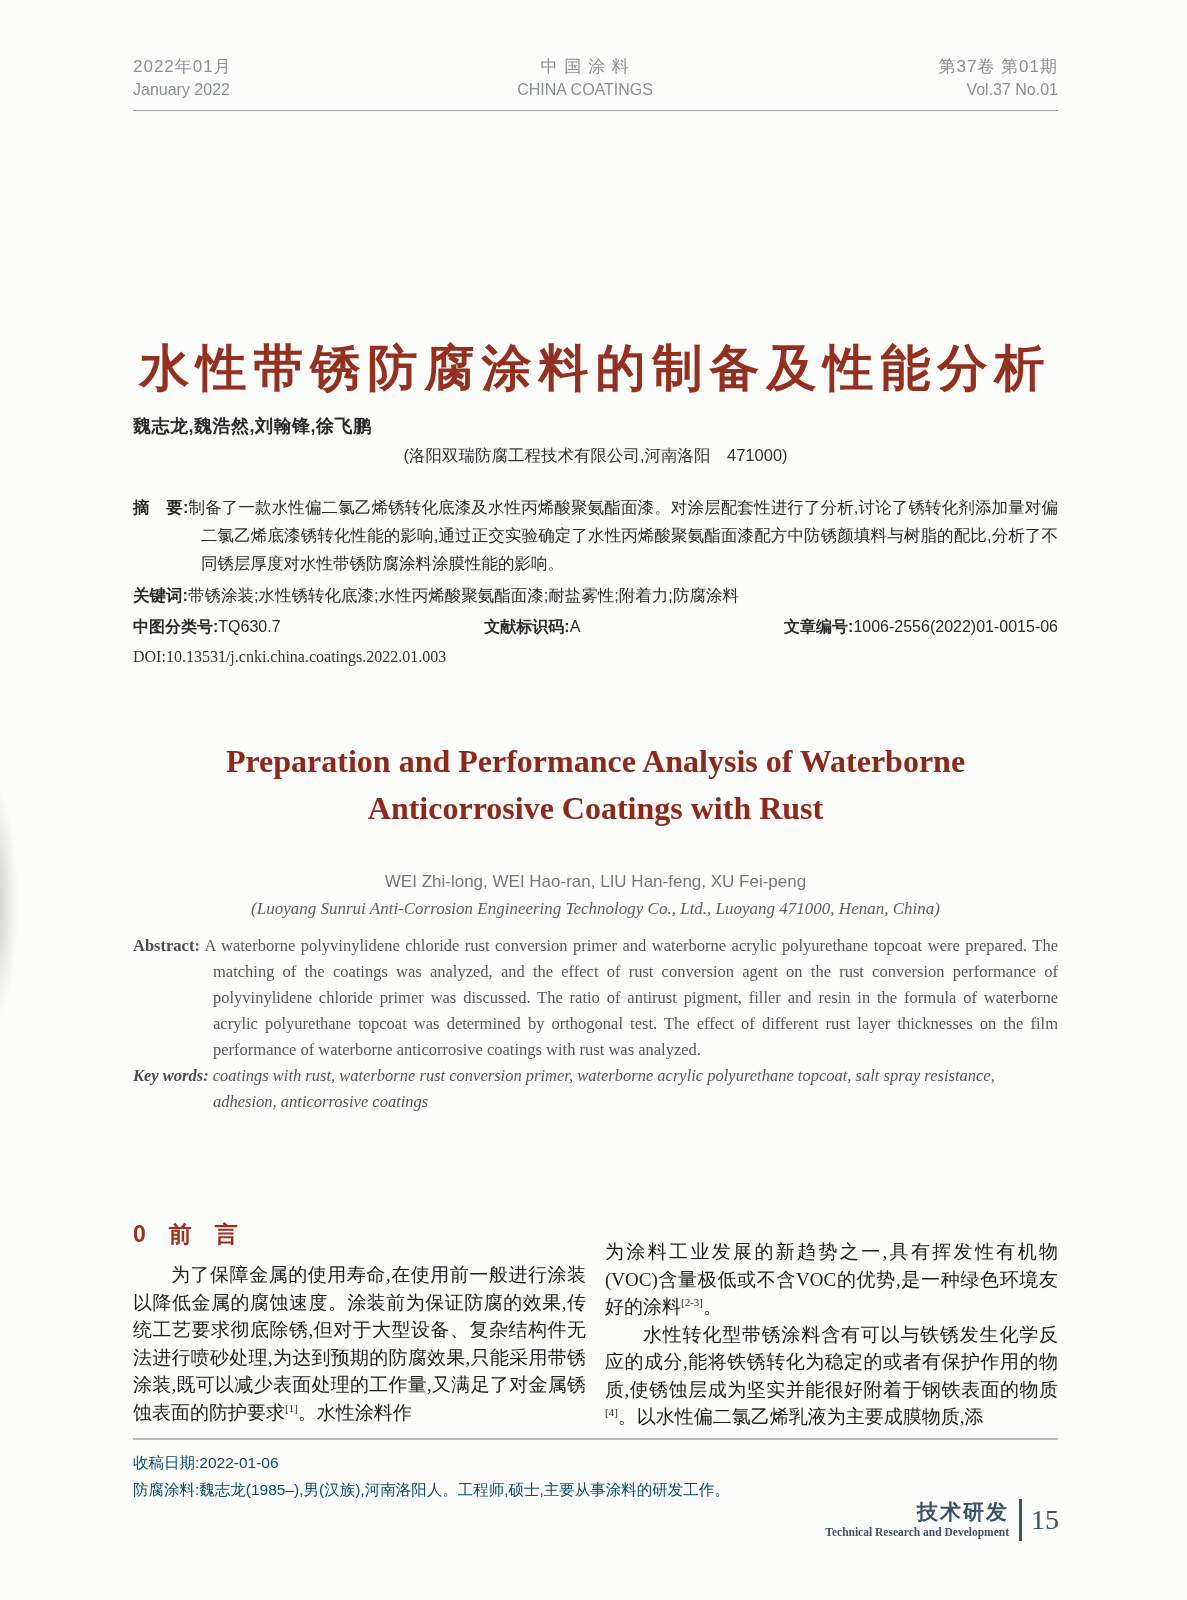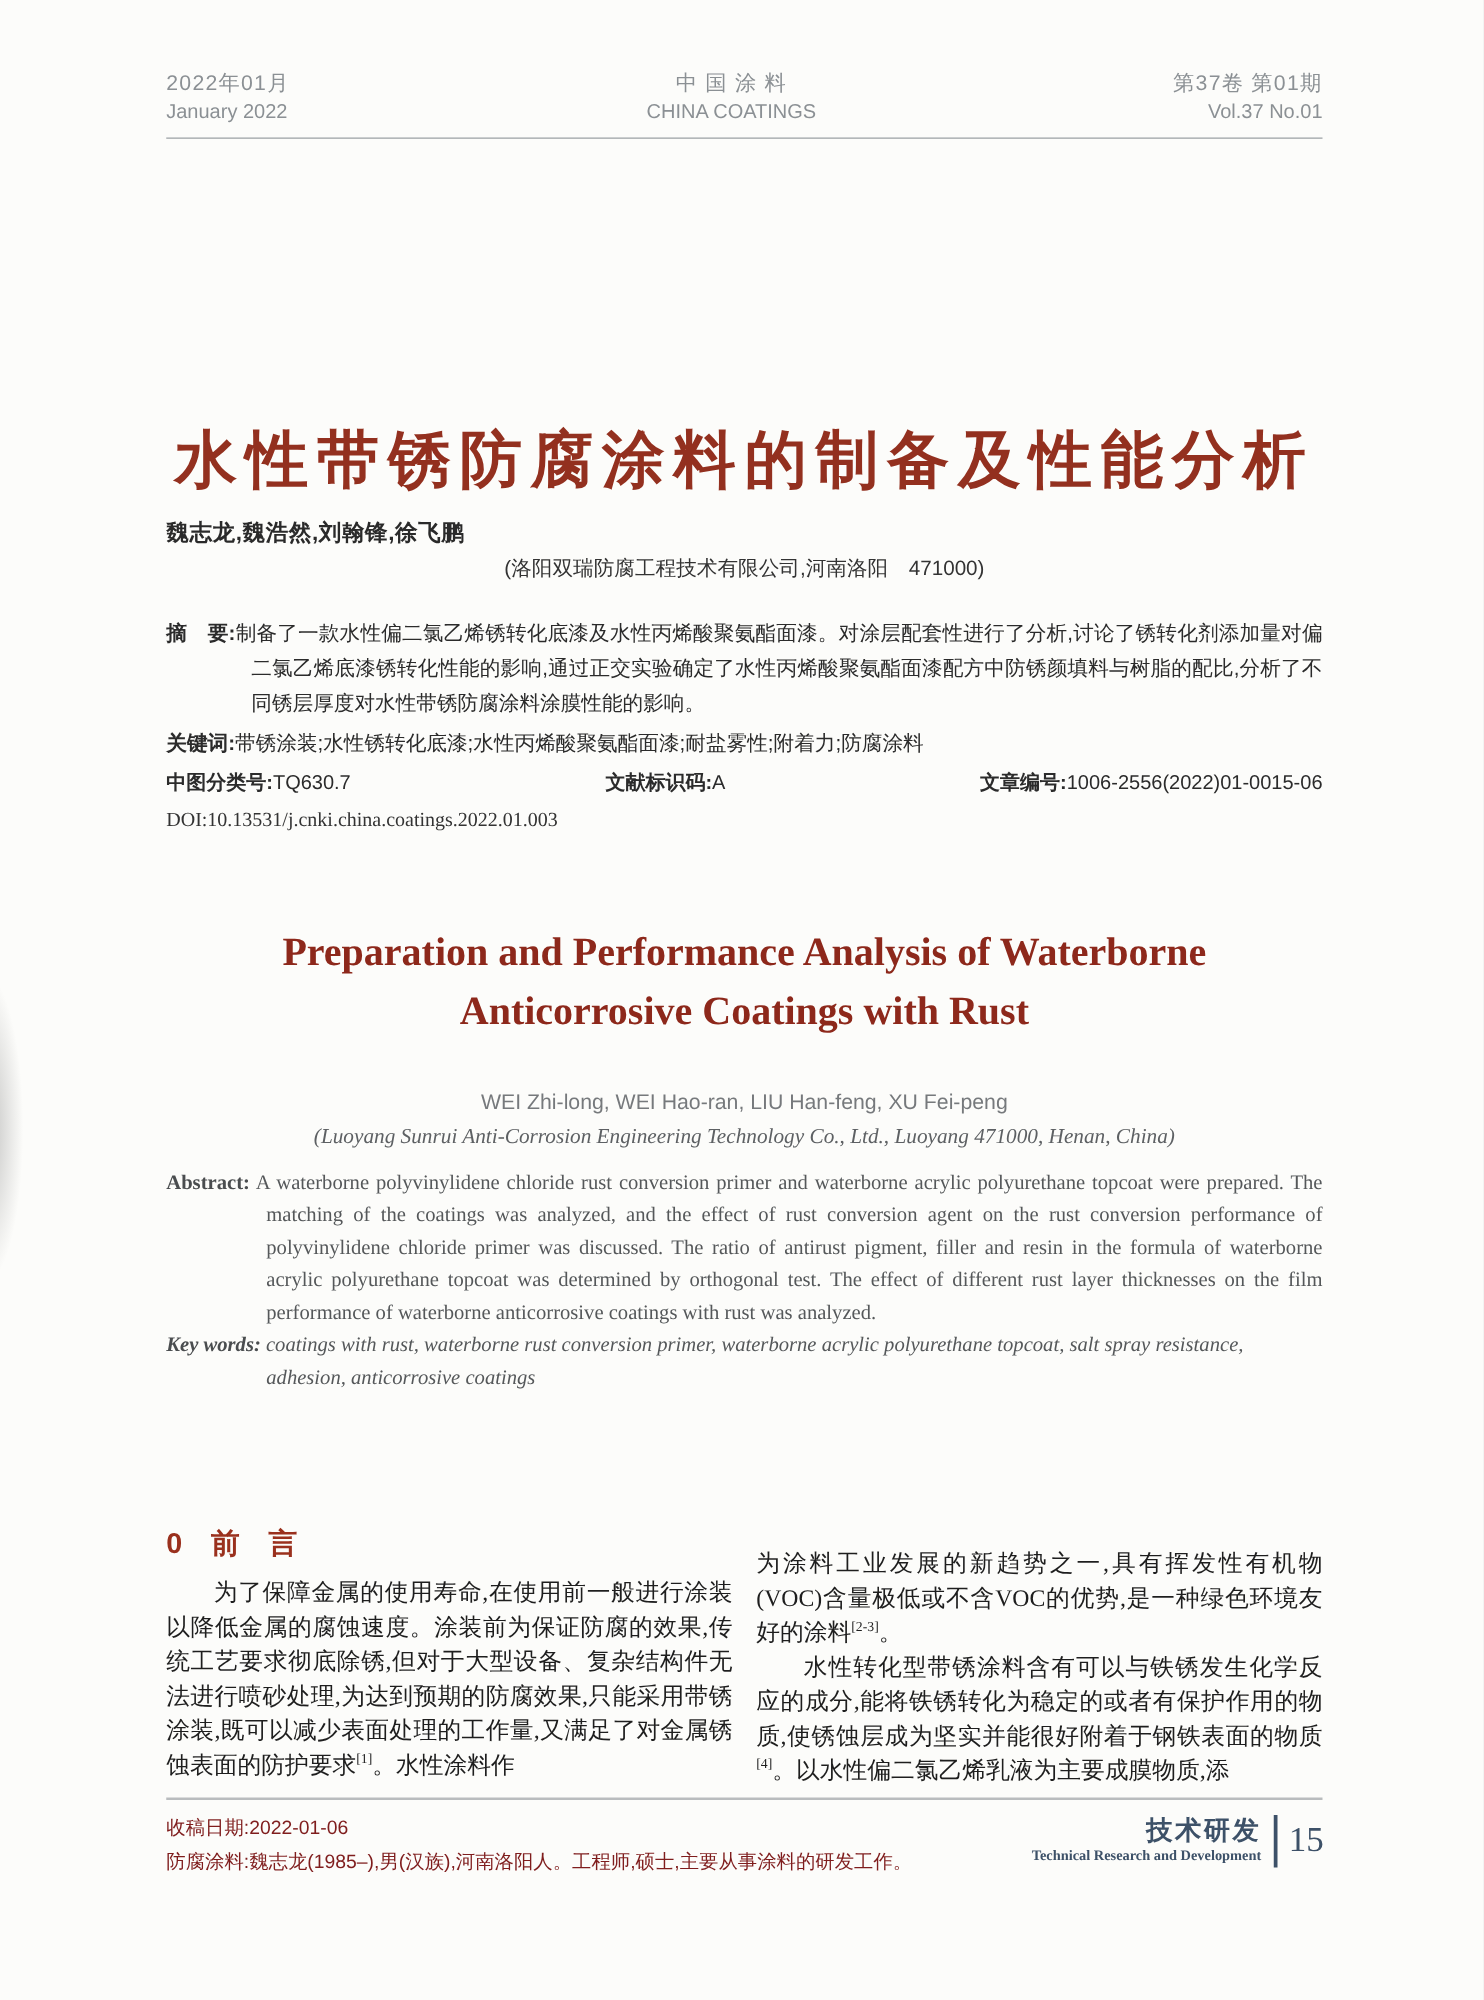--- a/index.html
+++ b/index.html
@@ -169,27 +169,27 @@
     vertical-align: super;
     line-height: 0;
   }
   
   .footnote {
     margin-top: 7px;
     border-top: 2px solid #b9bcbe;
     padding-top: 9px;
     font-size: 15.5px;
     line-height: 27px;
-    color: #7f1d1d;
+    color: #0c4a6e;
   }
   
   .pfooter {
     position: absolute;
     right: 128px;
-    top: 1452px;
+    top: 1499px;
     display: flex;
     align-items: center;
   }
   .pfooter .titles { text-align: right; color: #3d5168; }
   .pfooter .col-cn {
     font-size: 21px;
     font-weight: bold;
     letter-spacing: 2px;
     line-height: 24px;
   }

